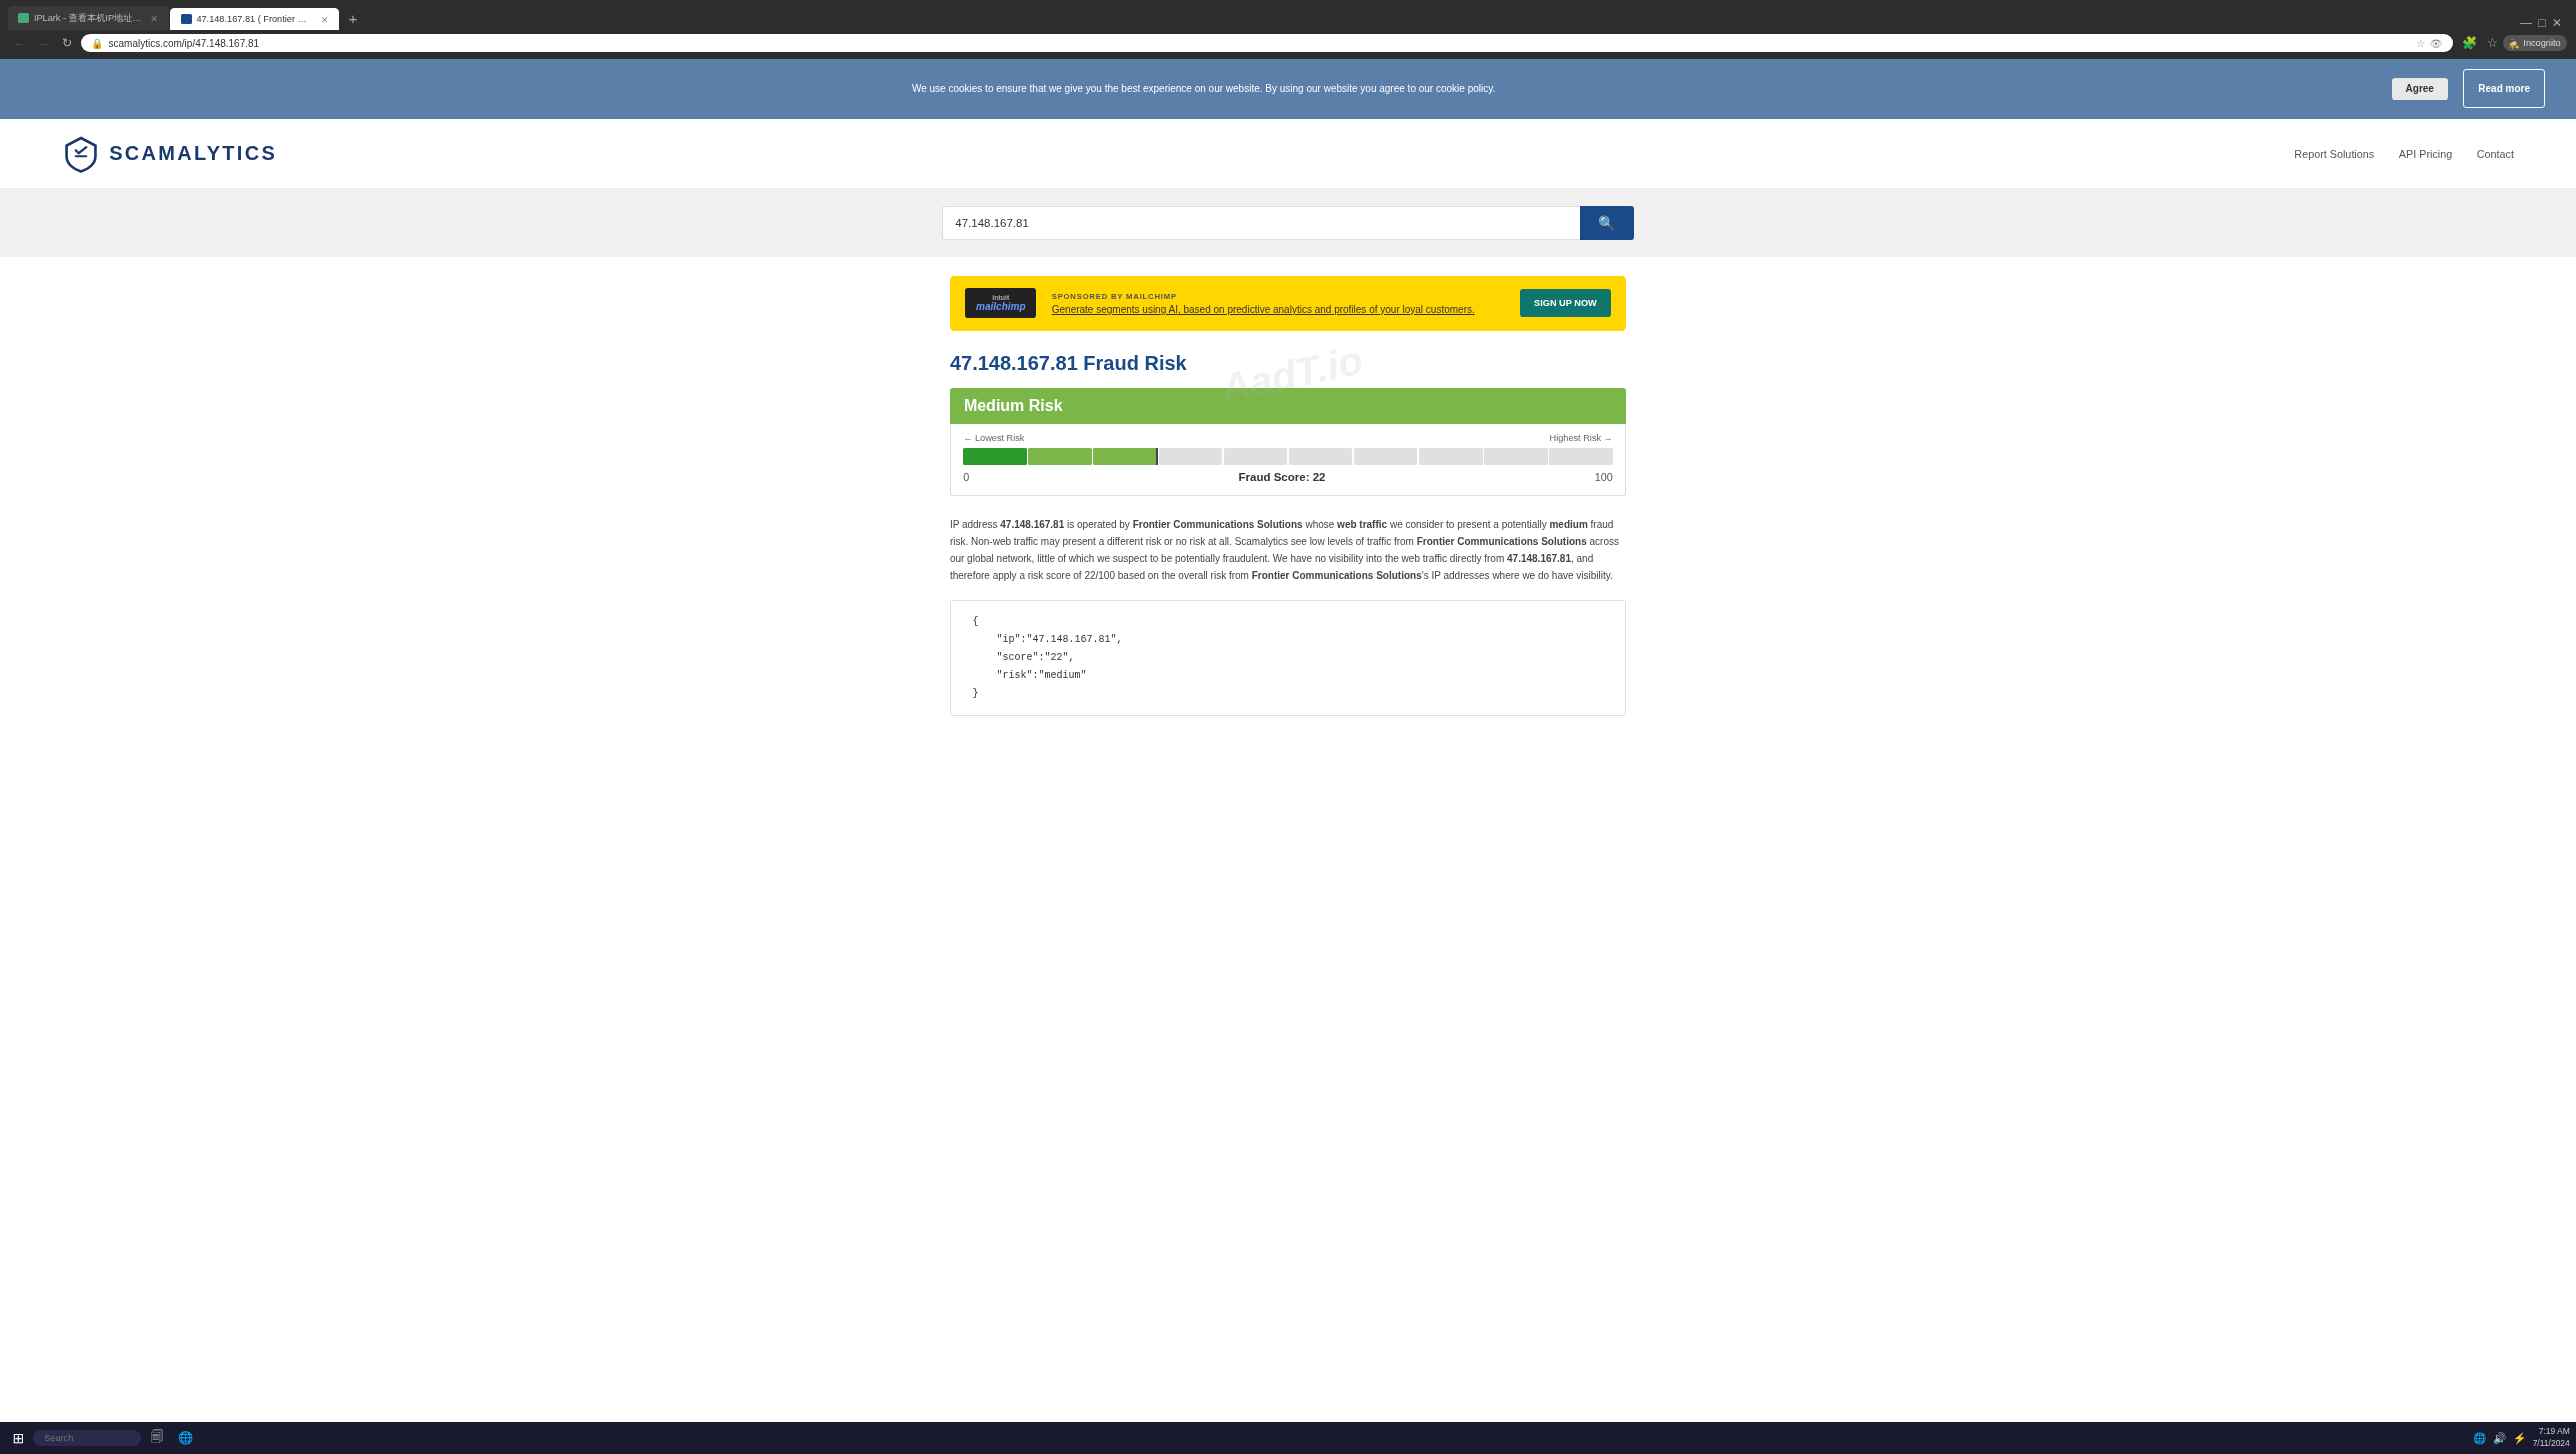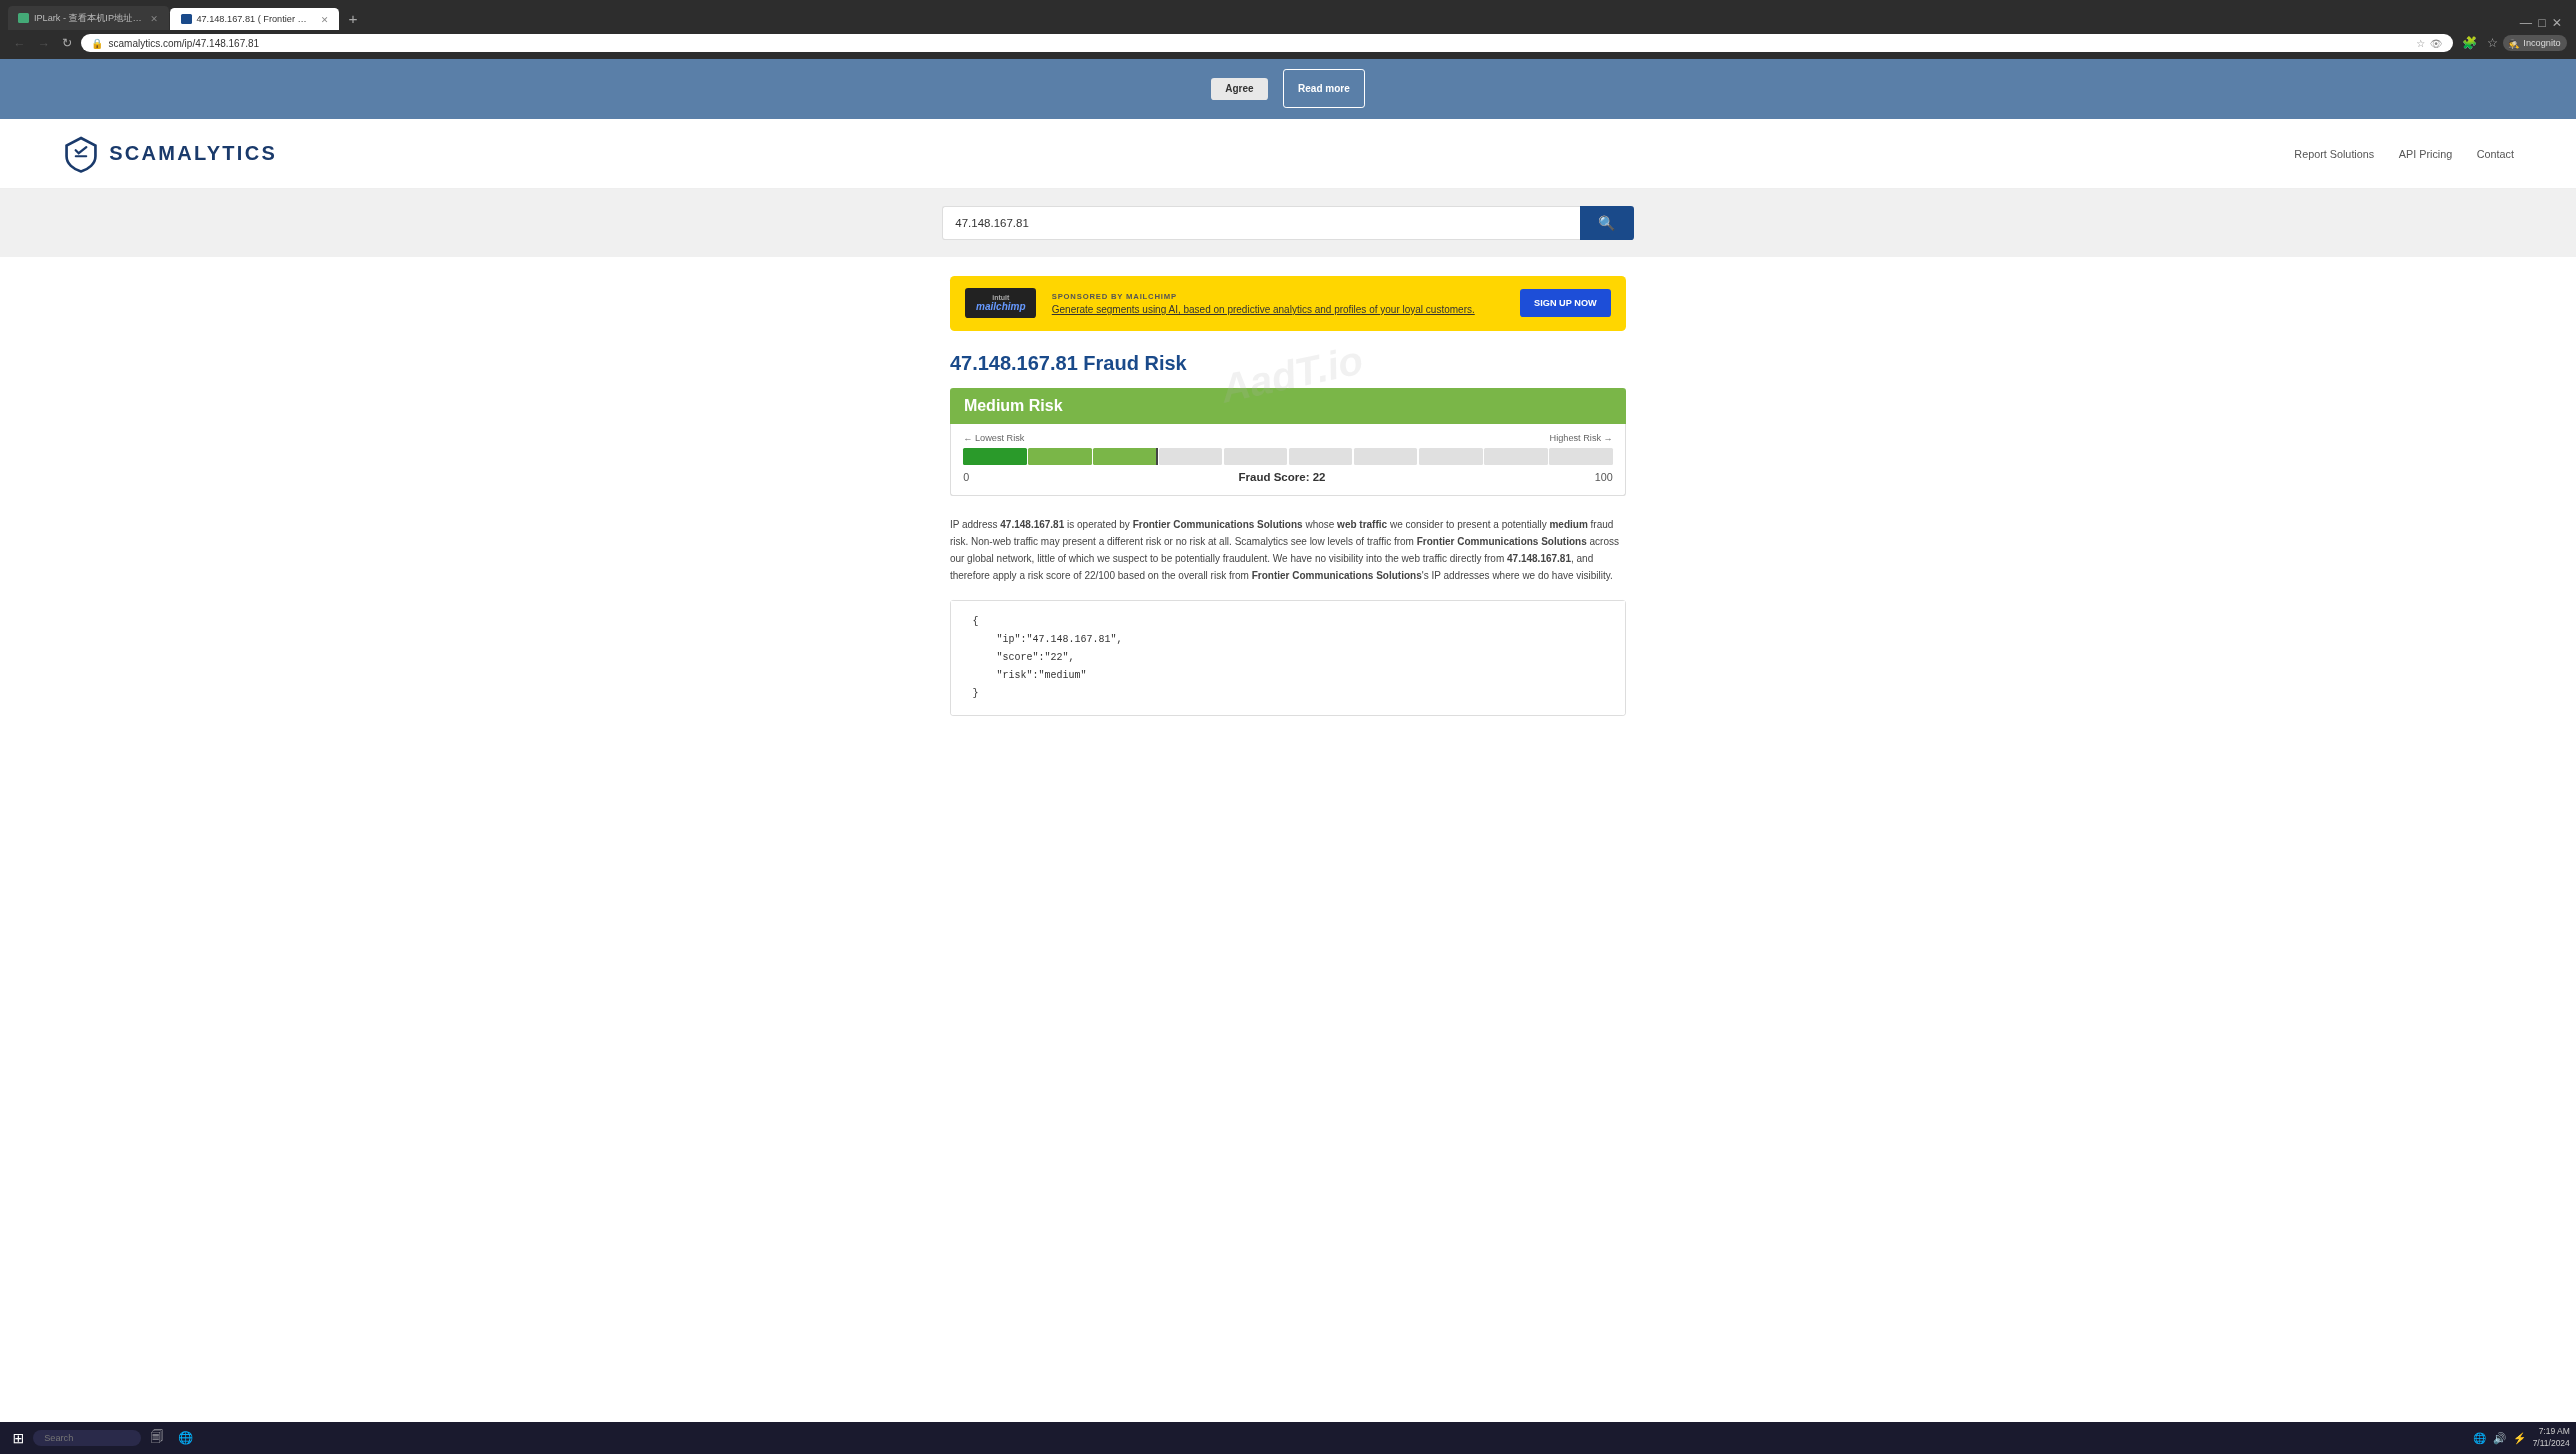--- a/index.html
+++ b/index.html
@@ -49,20 +49,21 @@
     <span style="color:#aaa;font-size:12.3px;cursor:pointer;padding:1.5px 4.6px;">🧩</span>
     <span style="color:#aaa;font-size:12.3px;cursor:pointer;">☆</span>
     <div style="background:#555;color:#ddd;padding:2.3px 6.2px;border-radius:9.2px;font-size:9.2px;display:flex;align-items:center;gap:3.1px;">
       <span>🕵</span>
       <span>Incognito</span>
     </div>
   </div>
 </div>
 
 <div style="background:#5a7fa8;color:#fff;padding:10.8px 31px;display:flex;align-items:center;justify-content:center;gap:15.4px;font-size:10px;">
+  <span style="flex:1;text-align:center;">We use cookies to ensure that we give you the best experience on our website. By using our website you agree to our cookie policy.</span>
   <button style="padding:5.4px 14px;border:none;border-radius:3.1px;font-size:10px;cursor:pointer;font-weight:bold;background:#e8e8e8;color:#333;">Agree</button>
   <button style="padding:13px 14px;border-radius:3.1px;font-size:10px;cursor:pointer;font-weight:bold;background:#5a7fa8;color:#fff;border:0.8px solid #fff;text-align:center;">Read more</button>
 </div>
 
 <div style="background:#fff;padding:15.4px 62px;display:flex;align-items:center;justify-content:space-between;border-bottom:0.8px solid #eee;">
   <div style="display:flex;align-items:center;gap:9.2px;cursor:pointer;">
     <svg width="38" height="38" viewBox="0 0 50 50">
       <path d="M25 4 L44 14 L44 28 C44 38 35 45 25 48 C15 45 6 38 6 28 L6 14 Z" fill="none" stroke="#1a3a6b" stroke-width="3.5"></path>
       <path d="M18 20 L22 24 L32 16" stroke="#1a3a6b" stroke-width="3" fill="none" stroke-linecap="round"></path>
       <path d="M18 28 L32 28" stroke="#1a3a6b" stroke-width="2.5" stroke-linecap="round"></path>
@@ -87,21 +88,21 @@
 
   <div style="background:#ffd600;border-radius:4.6px;padding:12.3px 15.4px;display:flex;align-items:center;gap:15.4px;margin-bottom:21.5px;">
     <div style="background:#222;color:#fff;padding:6.2px 10.8px;border-radius:3.1px;font-size:8.5px;font-weight:bold;text-align:center;min-width:69px;">
       <div style="font-size:7px;color:#aaa;">intuit</div>
       <div style="font-size:10px;color:#6699ff;font-style:italic;">mailchimp</div>
     </div>
     <div style="flex:1;">
       <div style="font-size:7.7px;color:#555;font-weight:bold;letter-spacing:0.8px;margin-bottom:3.1px;">SPONSORED BY MAILCHIMP</div>
       <div style="font-size:10px;color:#333;text-decoration:underline;">Generate segments using AI, based on predictive analytics and profiles of your loyal customers.</div>
     </div>
-    <button style="background:#1d4ed8;color:#fff;border:none;padding:9.2px 14px;border-radius:3.1px;font-size:9.2px;font-weight:bold;cursor:pointer;white-space:nowrap;">SIGN UP NOW</button>
+    <button style="background:#0f766e;color:#fff;border:none;padding:9.2px 14px;border-radius:3.1px;font-size:9.2px;font-weight:bold;cursor:pointer;white-space:nowrap;">SIGN UP NOW</button>
   </div>
 
   <div style="position:relative;">
     <h1 style="font-size:20px;color:#1a4a8a;font-weight:bold;margin-bottom:12.3px;">47.148.167.81 Fraud Risk</h1>
     <div style="position:absolute;font-size:40px;color:rgba(180,180,180,0.18);font-weight:bold;pointer-events:none;user-select:none;top:0;left:40%;transform:rotate(-12deg);white-space:nowrap;font-style:italic;">AadT.io</div>
   </div>
 
   <div>
     <div style="background:#7ab648;color:#fff;font-size:16px;font-weight:bold;padding:9.2px 14px;border-radius:3.1px 3.1px 0 0;">Medium Risk</div>
     <div style="border:0.8px solid #ddd;border-top:none;padding:9.2px 12.3px 12.3px;border-radius:0 0 3.1px 3.1px;">

